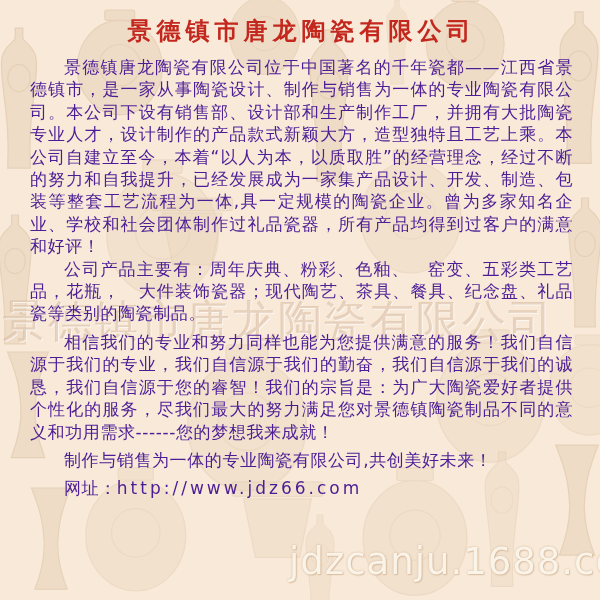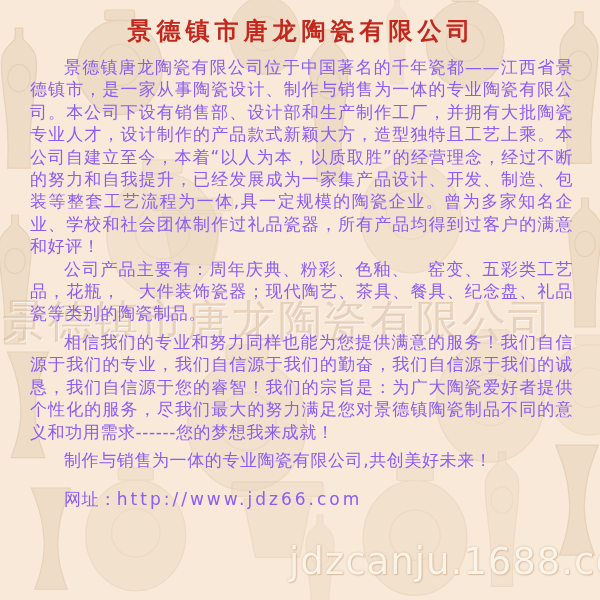--- a/index.html
+++ b/index.html
@@ -26,24 +26,24 @@
   }
   .content{position:absolute;z-index:2;left:30px;right:27px;top:0;}
   h1.title{
     margin:15px 0 9px 0;text-align:center;
     font-size:24px;line-height:32px;font-weight:bold;letter-spacing:5px;
     color:#c3271d;font-family:"DejaVu Serif","Liberation Serif",serif;
   }
   p.para{
     margin:0;text-indent:2em;text-align:justify;
     font-size:17px;line-height:22.4px;letter-spacing:.6px;
-    color:#8b5cf6;font-weight:400;
+    color:#4c1d95;font-weight:400;
   }
   p.para.gap6{margin-top:6px;}
-  p.para.gap3{margin-top:17px;}
+  p.para.gap3{margin-top:6px;}
   .url-text{letter-spacing:3px;}
 </style>
 </head>
 <body>
 
 <div class="page">
 
   <svg class="bg" width="600" height="600" viewBox="0 0 600 600">
     <defs>
       <g id="sym-vase">

